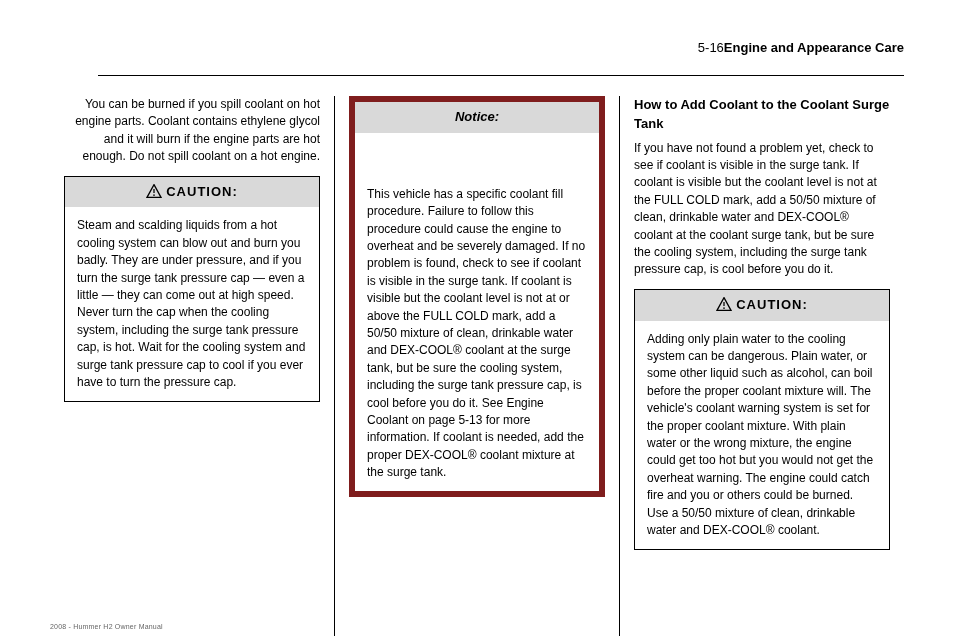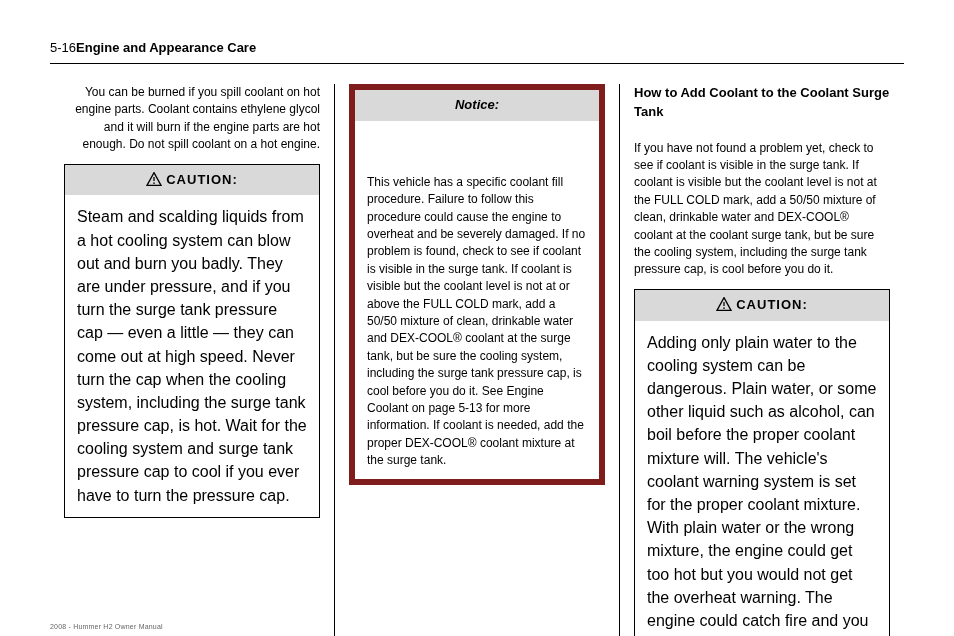--- a/index.html
+++ b/index.html
@@ -11,24 +11,25 @@
     position: relative;
     color: #000;
   }
   .page {
     position: absolute;
     top: 0; left: 0; right: 0; bottom: 0;
     padding: 40px 50px 30px 50px;
   }
   .header-row {
     display: flex;
-    justify-content: flex-start;
+    justify-content: flex-end;
     align-items: baseline;
     border-bottom: 1px solid #000;
-    padding-bottom: 8px;
+    padding-bottom: 20px;
+    margin-left: 48px;
   }
   .page-num { font-size: 13px; }
   .section-title { font-size: 13px; font-weight: bold; }
   .columns {
     display: flex;
     margin-top: 20px;
     height: 560px;
   }
   .col {
     flex: 1;
@@ -51,21 +52,21 @@
     font-size: 13px;
   }
   .caution-header .tri {
     display: inline-block;
     width: 16px; height: 14px;
     vertical-align: -2px;
     margin-right: 4px;
   }
   .caution-body {
     padding: 10px 12px;
-    font-size: 16px;
+    font-size: 12px;
     line-height: 1.45;
   }
   .notice-box {
     border: 6px solid #7f1d1d;
     margin-bottom: 14px;
   }
   .notice-header {
     background: #d9d9d9;
     text-align: center;
     padding: 6px 4px;
@@ -74,21 +75,21 @@
     font-size: 13px;
   }
   .notice-body {
     padding: 10px 12px;
     font-size: 12px;
     line-height: 1.45;
     margin-top: 43px;
   }
   .sub-heading {
     font-weight: bold;
-    margin-bottom: 18px;
+    margin-bottom: 6px;
     font-size: 13px;
   }
   .para { margin-bottom: 10px; }
   .footline {
     position: absolute;
     bottom: 6px;
     left: 50px;
     font-size: 7px;
     color: #666;
     letter-spacing: 0.2px;

